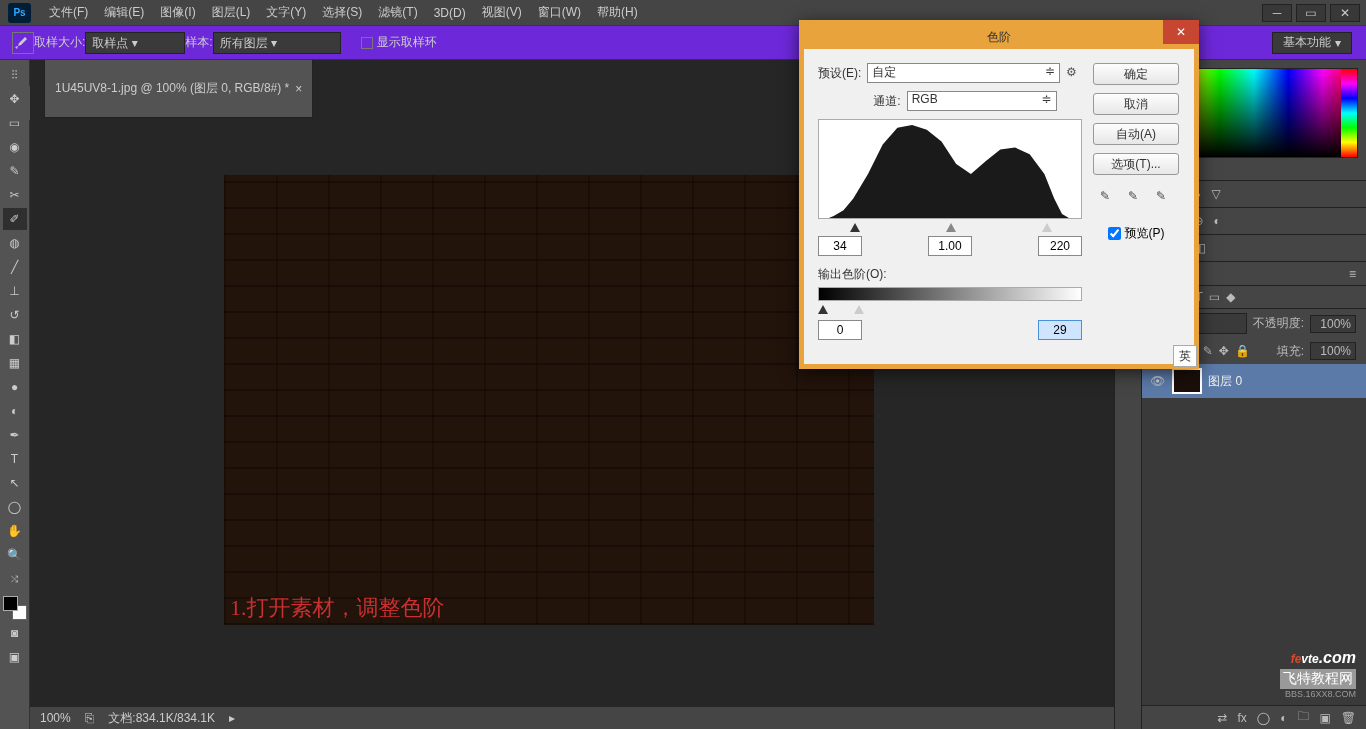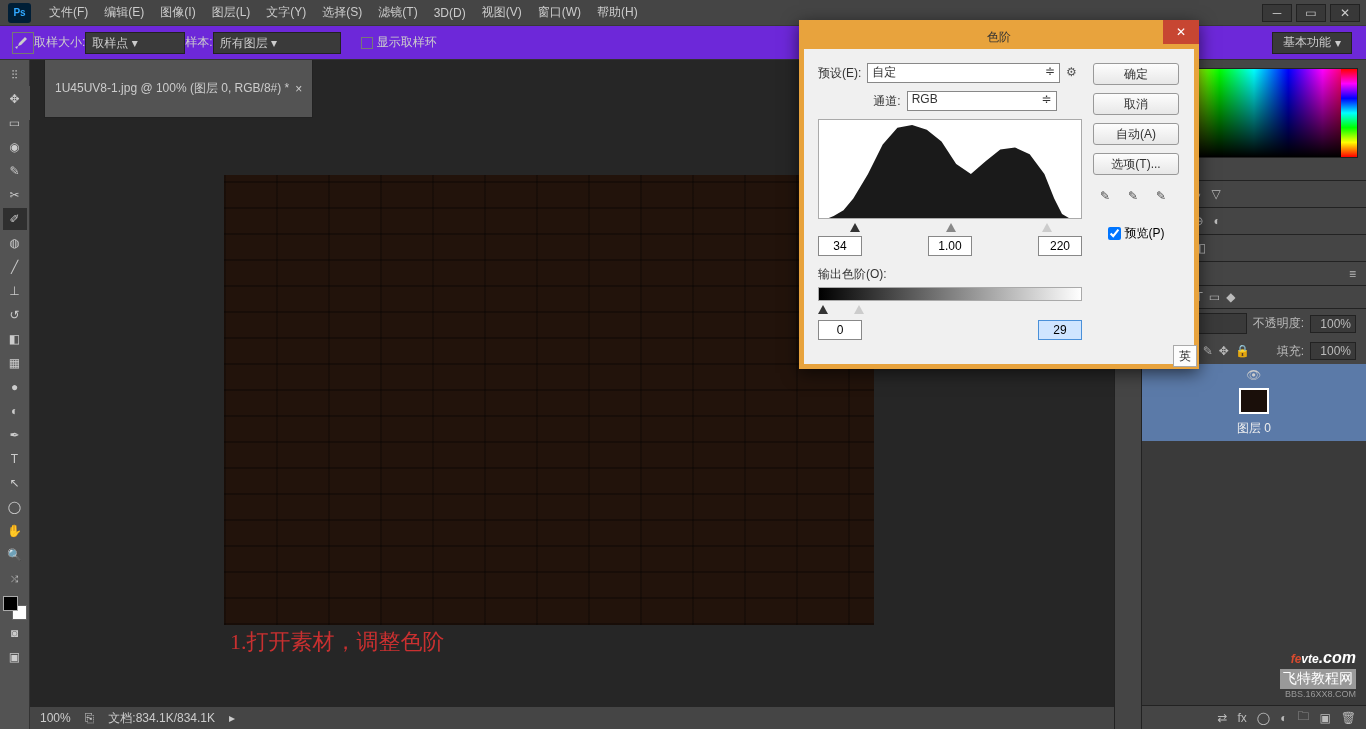--- a/index.html
+++ b/index.html
@@ -27,35 +27,35 @@
 .toolbar::before { content: ""; position: absolute; top: 26px; left: 0; width: 30px; height: 34px; background: #535353; }
 .tool { width: 24px; height: 22px; color: #ccc; display: flex; align-items: center; justify-content: center; cursor: pointer; position: relative; }
 .tool.active { background: #2f2f2f; }
 .fgbg { width: 24px; height: 24px; position: relative; margin-top: 4px; }
 .fg { width: 15px; height: 15px; background: #000; border: 1px solid #aaa; position: absolute; top: 0; left: 0; }
 .bg { width: 15px; height: 15px; background: #fff; border: 1px solid #666; position: absolute; bottom: 0; right: 0; }
 
 .canvas-area { flex: 1; background: #262626; position: relative; overflow: hidden; }
 .canvas-image { position: absolute; left: 194px; top: 115px; width: 650px; height: 450px; background: #1a0f0a; }
 .brick-overlay { position: absolute; inset: 0; background-image: repeating-linear-gradient(0deg, rgba(0,0,0,0.3) 0 2px, transparent 2px 26px), repeating-linear-gradient(90deg, rgba(0,0,0,0.25) 0 2px, transparent 2px 52px); background-color: rgba(60,30,15,0.25); }
-.annotation-text { position: absolute; left: 200px; top: 567px; color: #c93030; font-size: 22px; font-family: "KaiTi", "STKaiti", serif; }
+.annotation-text { position: absolute; left: 200px; top: 533px; color: #c93030; font-size: 22px; font-family: "KaiTi", "STKaiti", serif; }
 .statusbar { position: absolute; bottom: 0; left: 0; right: 0; height: 22px; background: #454545; color: #ccc; display: flex; align-items: center; padding-left: 10px; gap: 14px; font-size: 11px; }
 
 
 .right-panels { width: 250px; background: #454545; display: flex; flex-direction: column; border-left: 1px solid #222; }
 .color-panel { height: 120px; padding: 8px; position: relative; background: #454545; }
 .spectrum { width: 100%; height: 90px; background: linear-gradient(to bottom, rgba(255,255,255,0) 0%, #000 100%), linear-gradient(to right, red, yellow, lime, cyan, blue, magenta, red); border: 1px solid #222; position: relative; }
 .hue-strip { position: absolute; right: 0; top: 0; bottom: 0; width: 16px; background: linear-gradient(to bottom, red, magenta, blue, cyan, lime, yellow, red); }
 .icon-row { display: flex; gap: 10px; padding: 6px 10px; color: #bbb; border-top: 1px solid #222; }
 .layer-header { height: 24px; display: flex; align-items: center; padding: 0 10px; color: #bbb; border-top: 1px solid #222; justify-content: space-between; }
 .blend-row { display: flex; align-items: center; gap: 6px; padding: 4px 10px; color: #bbb; border-top: 1px solid #222; }
 .blend-select { background: #3a3a3a; border: 1px solid #222; color: #bbb; padding: 1px 4px; flex: 1; }
 .lock-row { display: flex; align-items: center; gap: 6px; padding: 4px 10px; color: #bbb; font-size: 11px; }
 .layers-list { flex: 1; background: #3a3a3a; }
-.layer-item { display: flex; align-items: center; gap: 6px; padding: 4px 8px; background: #5b7aa8; color: #eee; flex-direction: column; }
+.layer-item { display: flex; align-items: center; gap: 6px; padding: 4px 8px; background: #5b7aa8; color: #eee; }
 .layer-thumb { width: 30px; height: 26px; background: #1a0f0a; border: 2px solid #fff; }
 .layer-eye { width: 16px; color: #ccc; }
 .layer-bottom { height: 24px; background: #454545; border-top: 1px solid #222; display: flex; align-items: center; justify-content: flex-end; gap: 10px; padding: 0 10px; color: #bbb; }
 
 
 .dialog { position: absolute; left: 799px; top: 20px; width: 400px; background: #f0f0f0; border: 5px solid #e8a33d; box-shadow: 0 4px 16px rgba(0,0,0,0.6); }
 .dialog-title { height: 24px; background: #e8a33d; color: #333; display: flex; align-items: center; justify-content: center; position: relative; }
 .dialog-close { position: absolute; right: -5px; top: -5px; width: 36px; height: 24px; background: #c74632; color: #fff; display: flex; align-items: center; justify-content: center; }
 .dialog-body { padding: 14px; display: flex; gap: 10px; }
 .dialog-left { flex: 1; }

